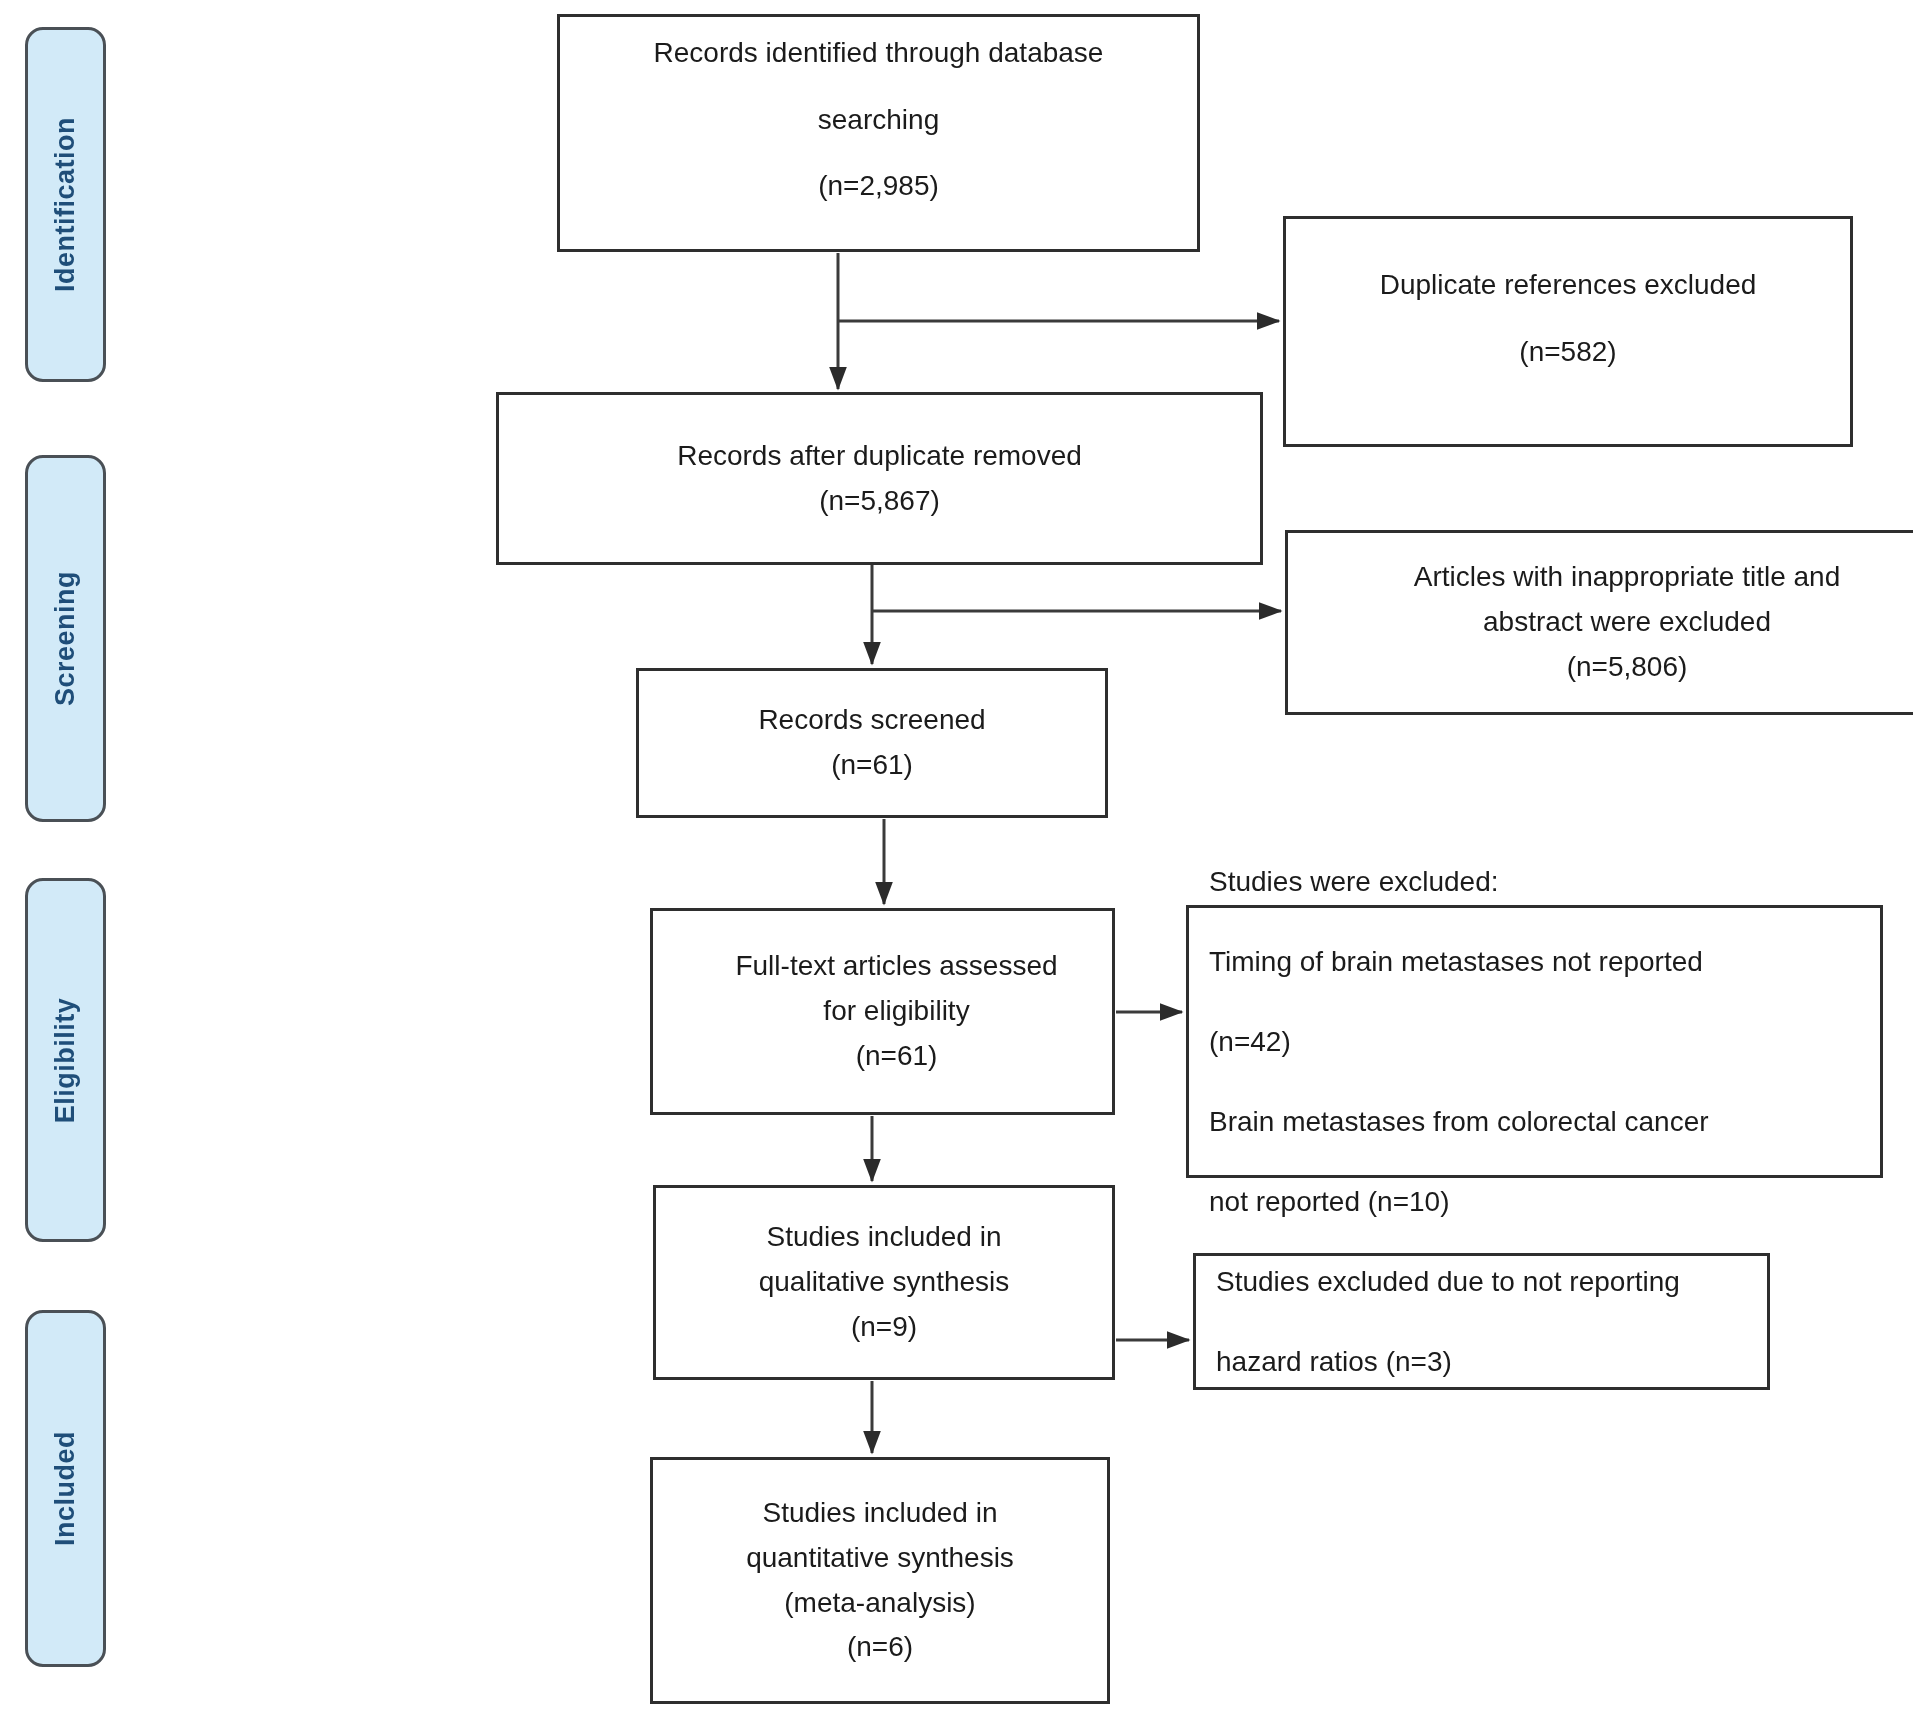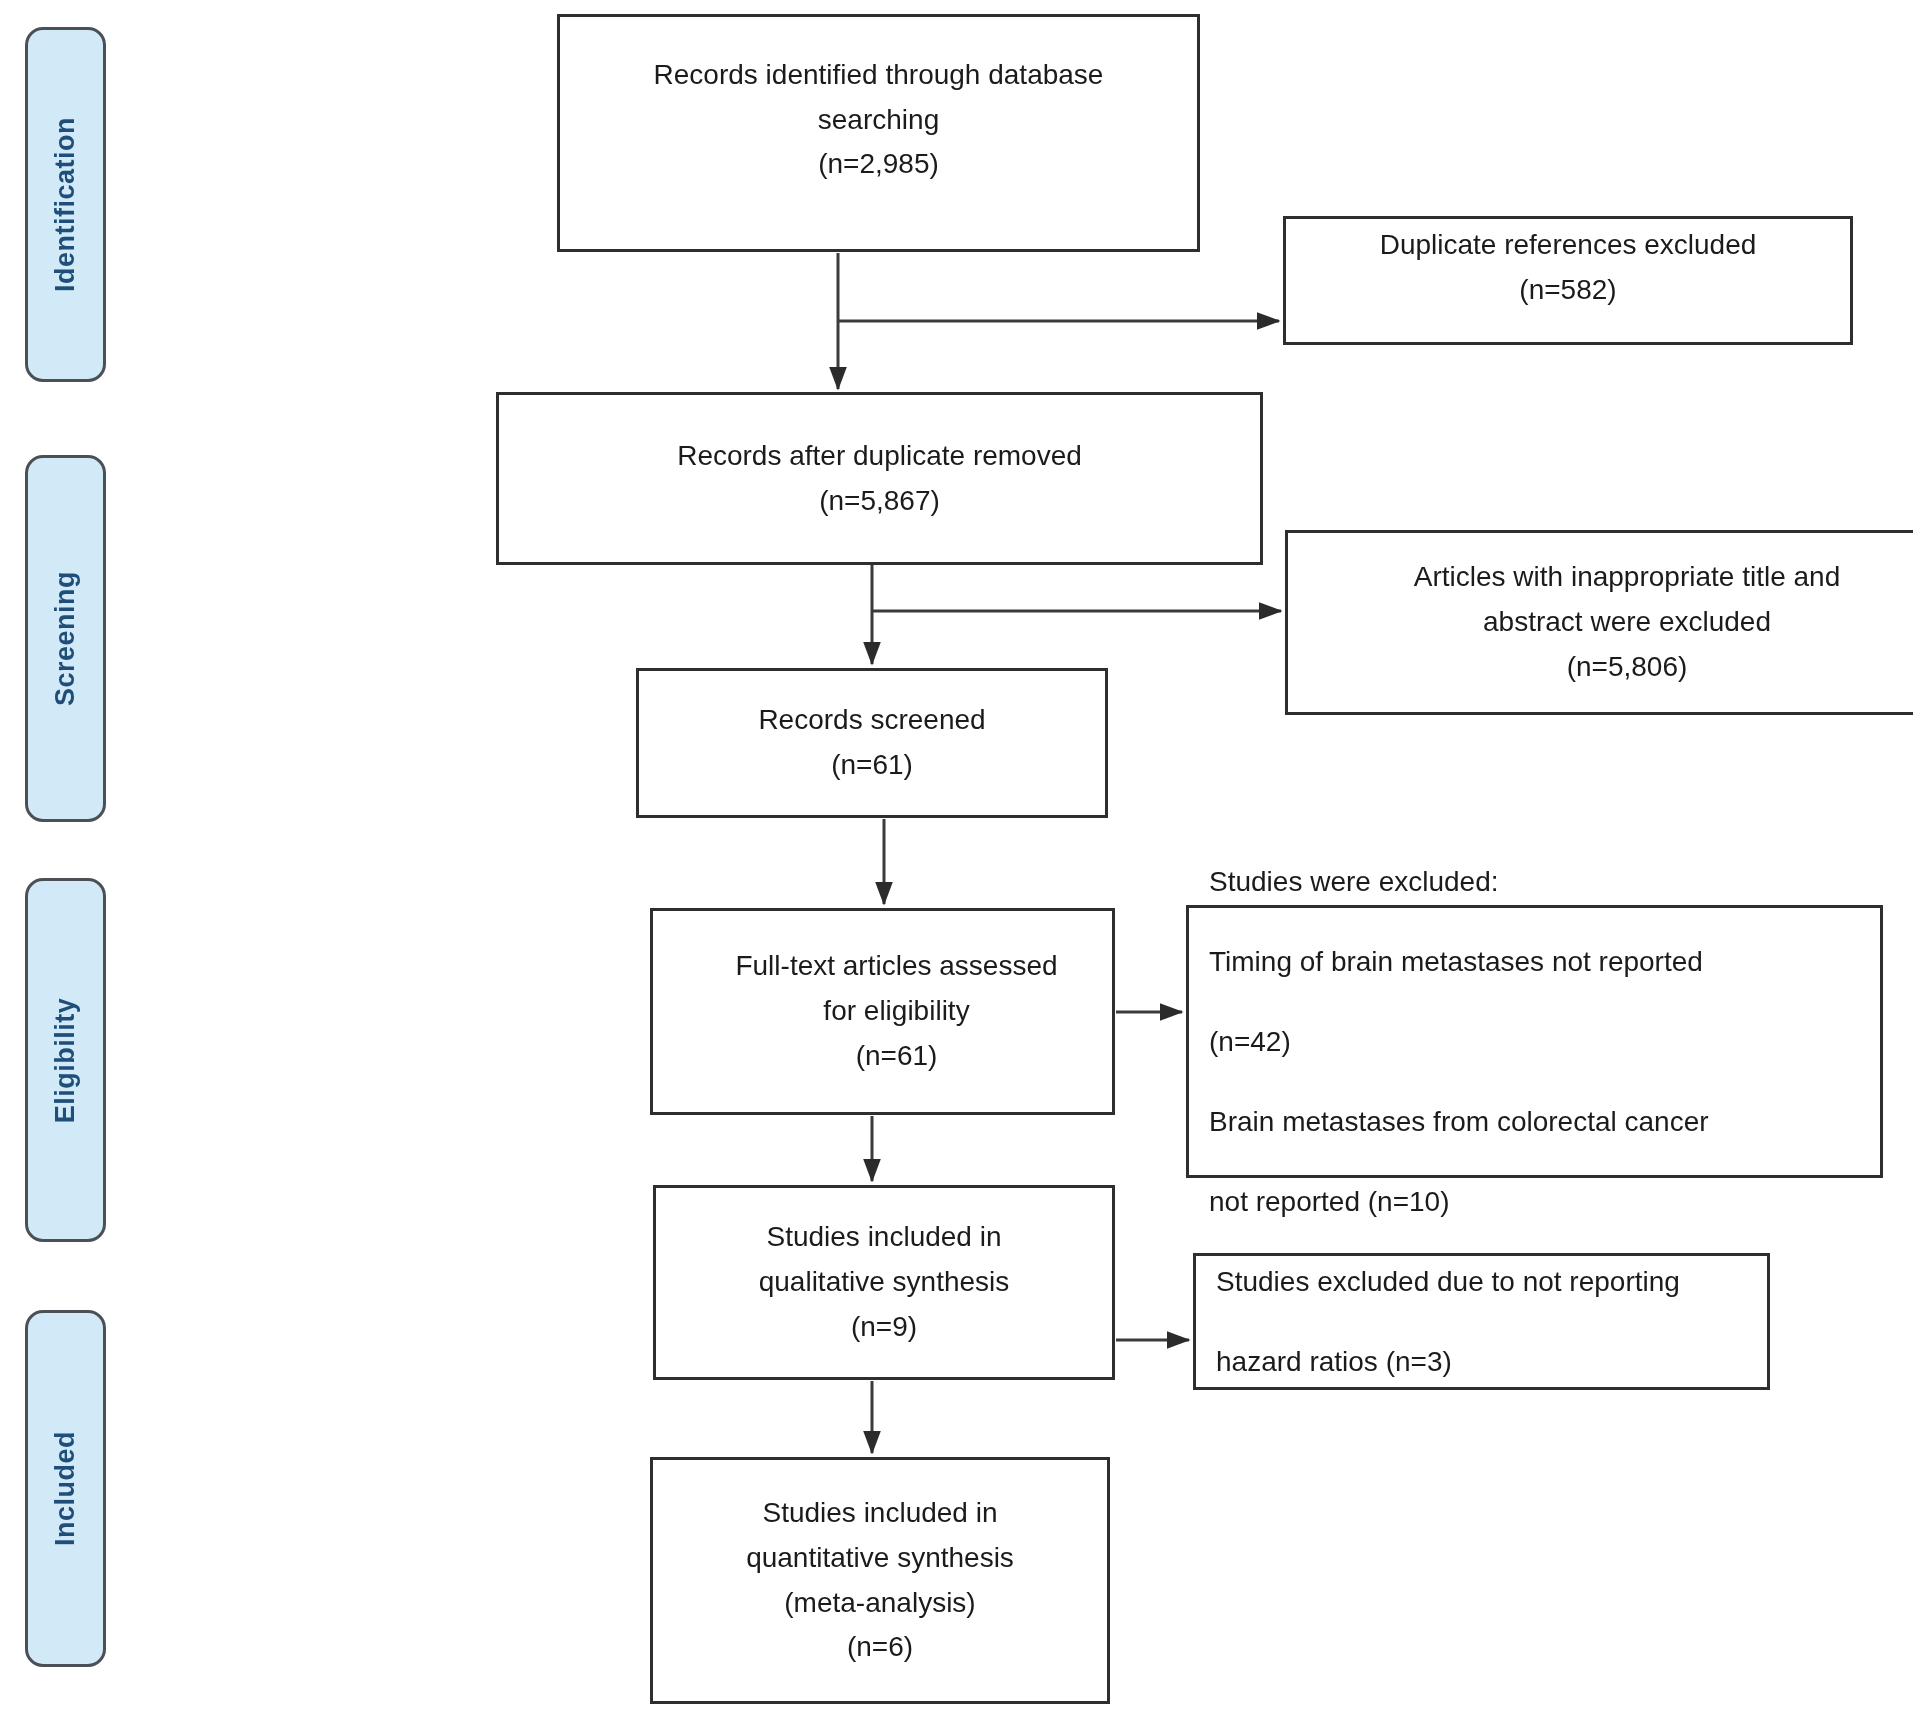--- a/index.html
+++ b/index.html
@@ -29,21 +29,21 @@
     color:var(--box-text);
     display:flex;flex-direction:column;justify-content:center;
     text-align:center;
     font-size:28px;line-height:1.6;
   }
   .fbox.left{
     text-align:left;
     line-height:1.75;
     padding-left:20px;padding-right:12px;gap:31px;
   }
-  .fbox.lift{padding-bottom:26px;}
+  .fbox.lift{padding-bottom:26px;gap:22px;}
   .stage{
     position:absolute;z-index:1;
     background:var(--stage-fill);
     border:3px solid var(--stage-border);
     border-radius:18px;
     display:flex;align-items:center;justify-content:center;
     color:var(--stage-text);
     font-size:27px;font-weight:bold;
   }
   .stage span{transform:rotate(-90deg);white-space:nowrap;letter-spacing:0.5px;}
@@ -111,21 +111,21 @@
     <div>(n=9)</div>
   </div>
 
   <div class="fbox" style="left:650px;top:1457px;width:460px;height:247px;">
     <div>Studies included in</div>
     <div>quantitative synthesis</div>
     <div>(meta-analysis)</div>
     <div>(n=6)</div>
   </div>
 
-  <div class="fbox lift" style="left:1283px;top:216px;width:570px;height:129px;">
+  <div class="fbox lift" style="left:1283px;top:216px;width:570px;height:231px;">
     <div>Duplicate references excluded</div>
     <div>(n=582)</div>
   </div>
 
   <div class="fbox" style="left:1285px;top:530px;width:684px;height:185px;">
     <div>Articles with inappropriate title and</div>
     <div>abstract were excluded</div>
     <div>(n=5,806)</div>
   </div>
 

